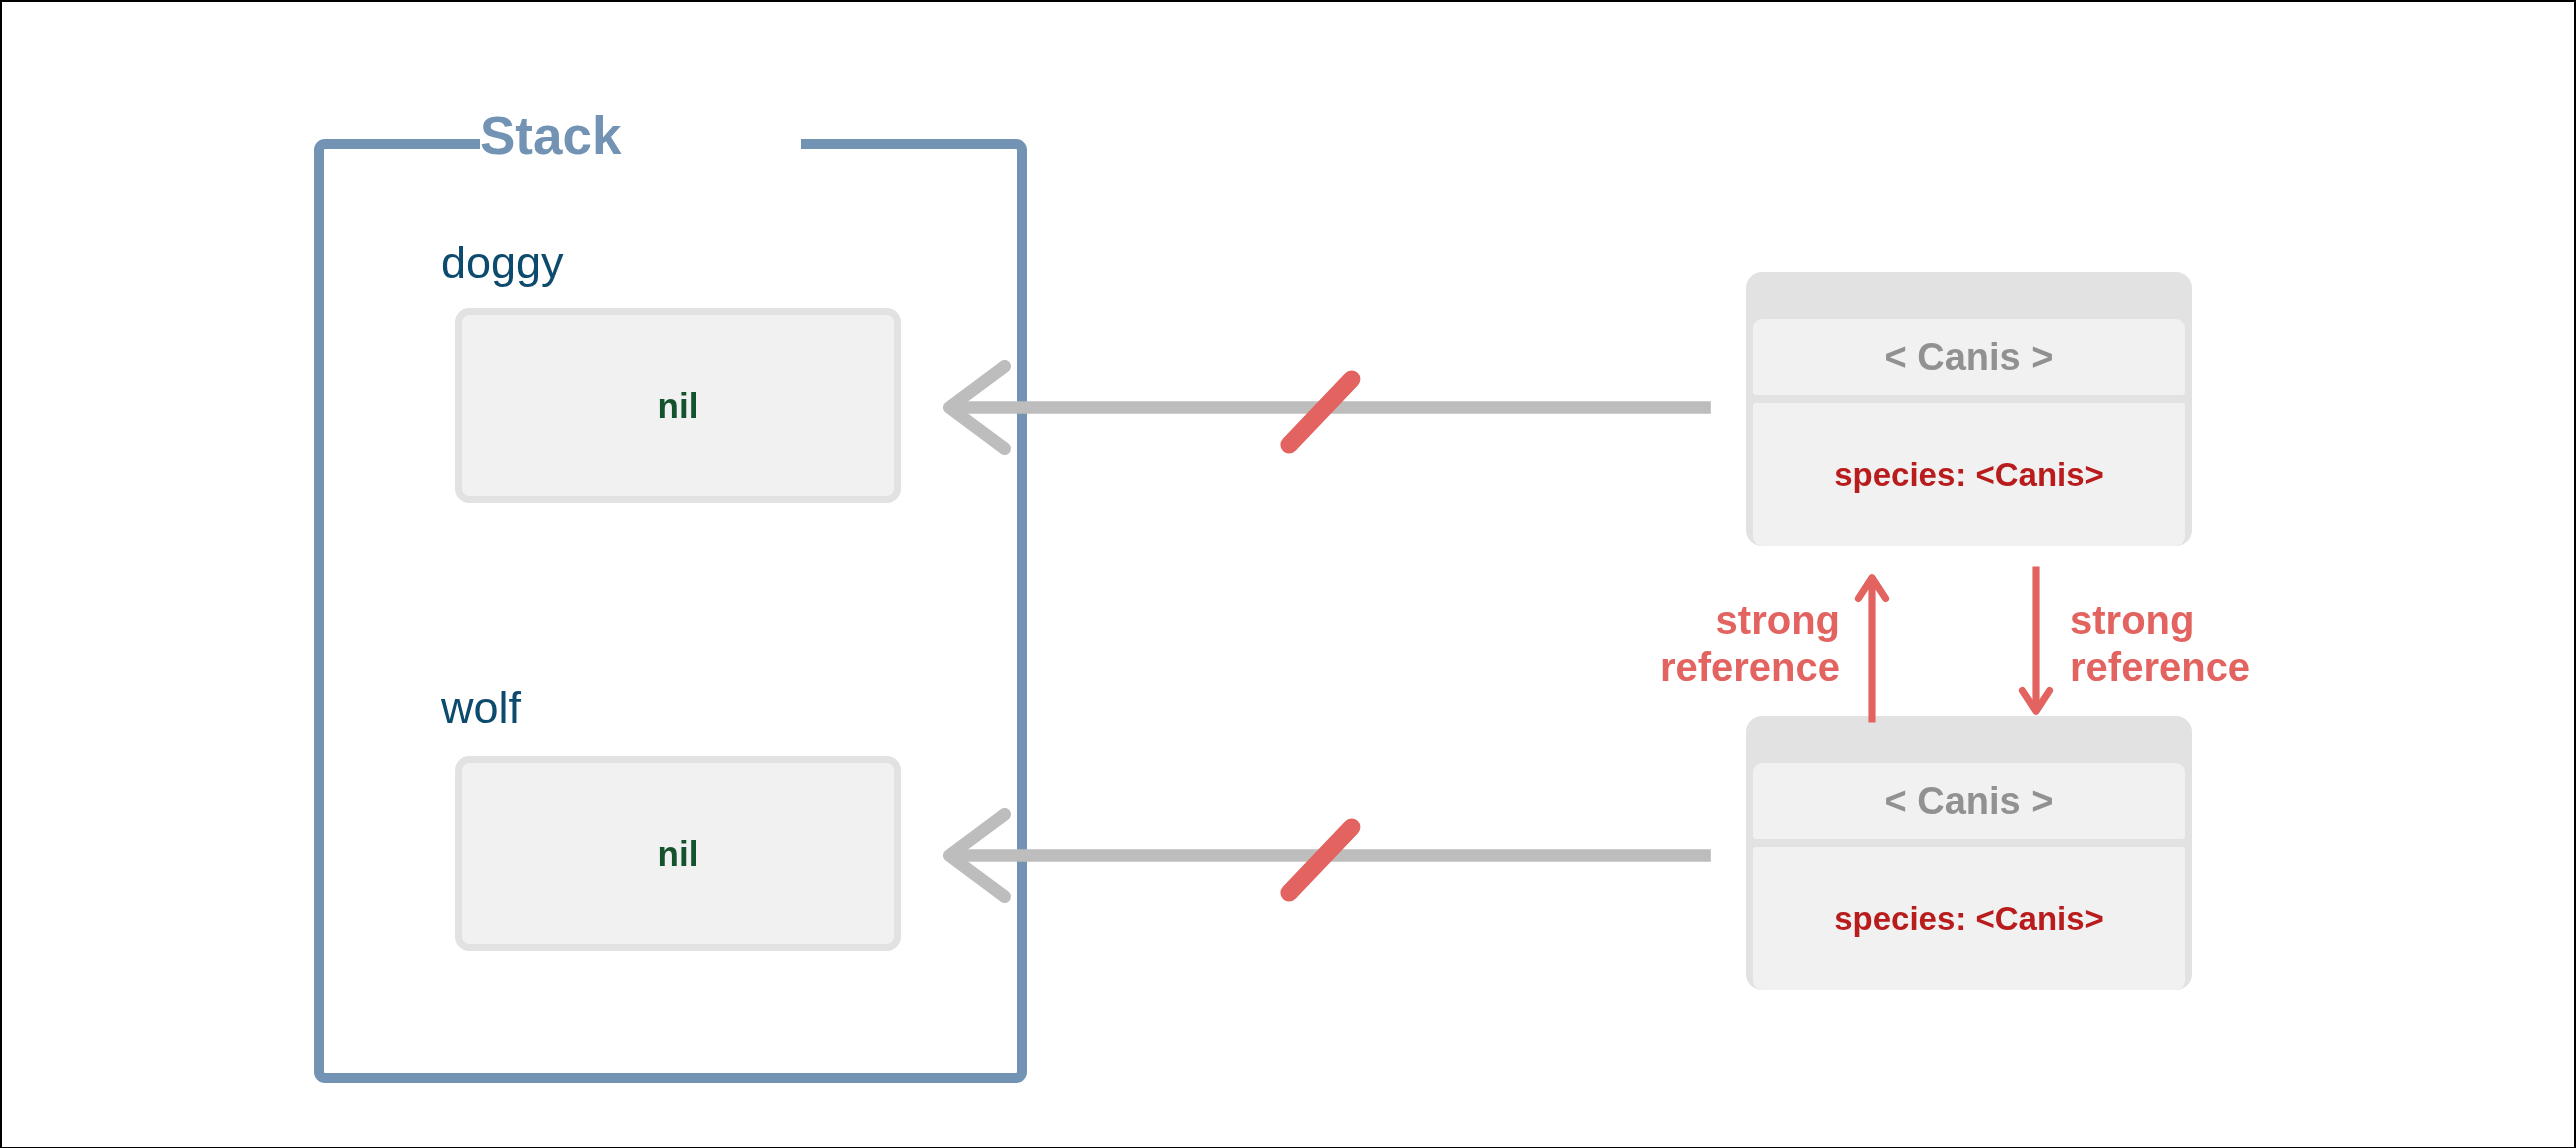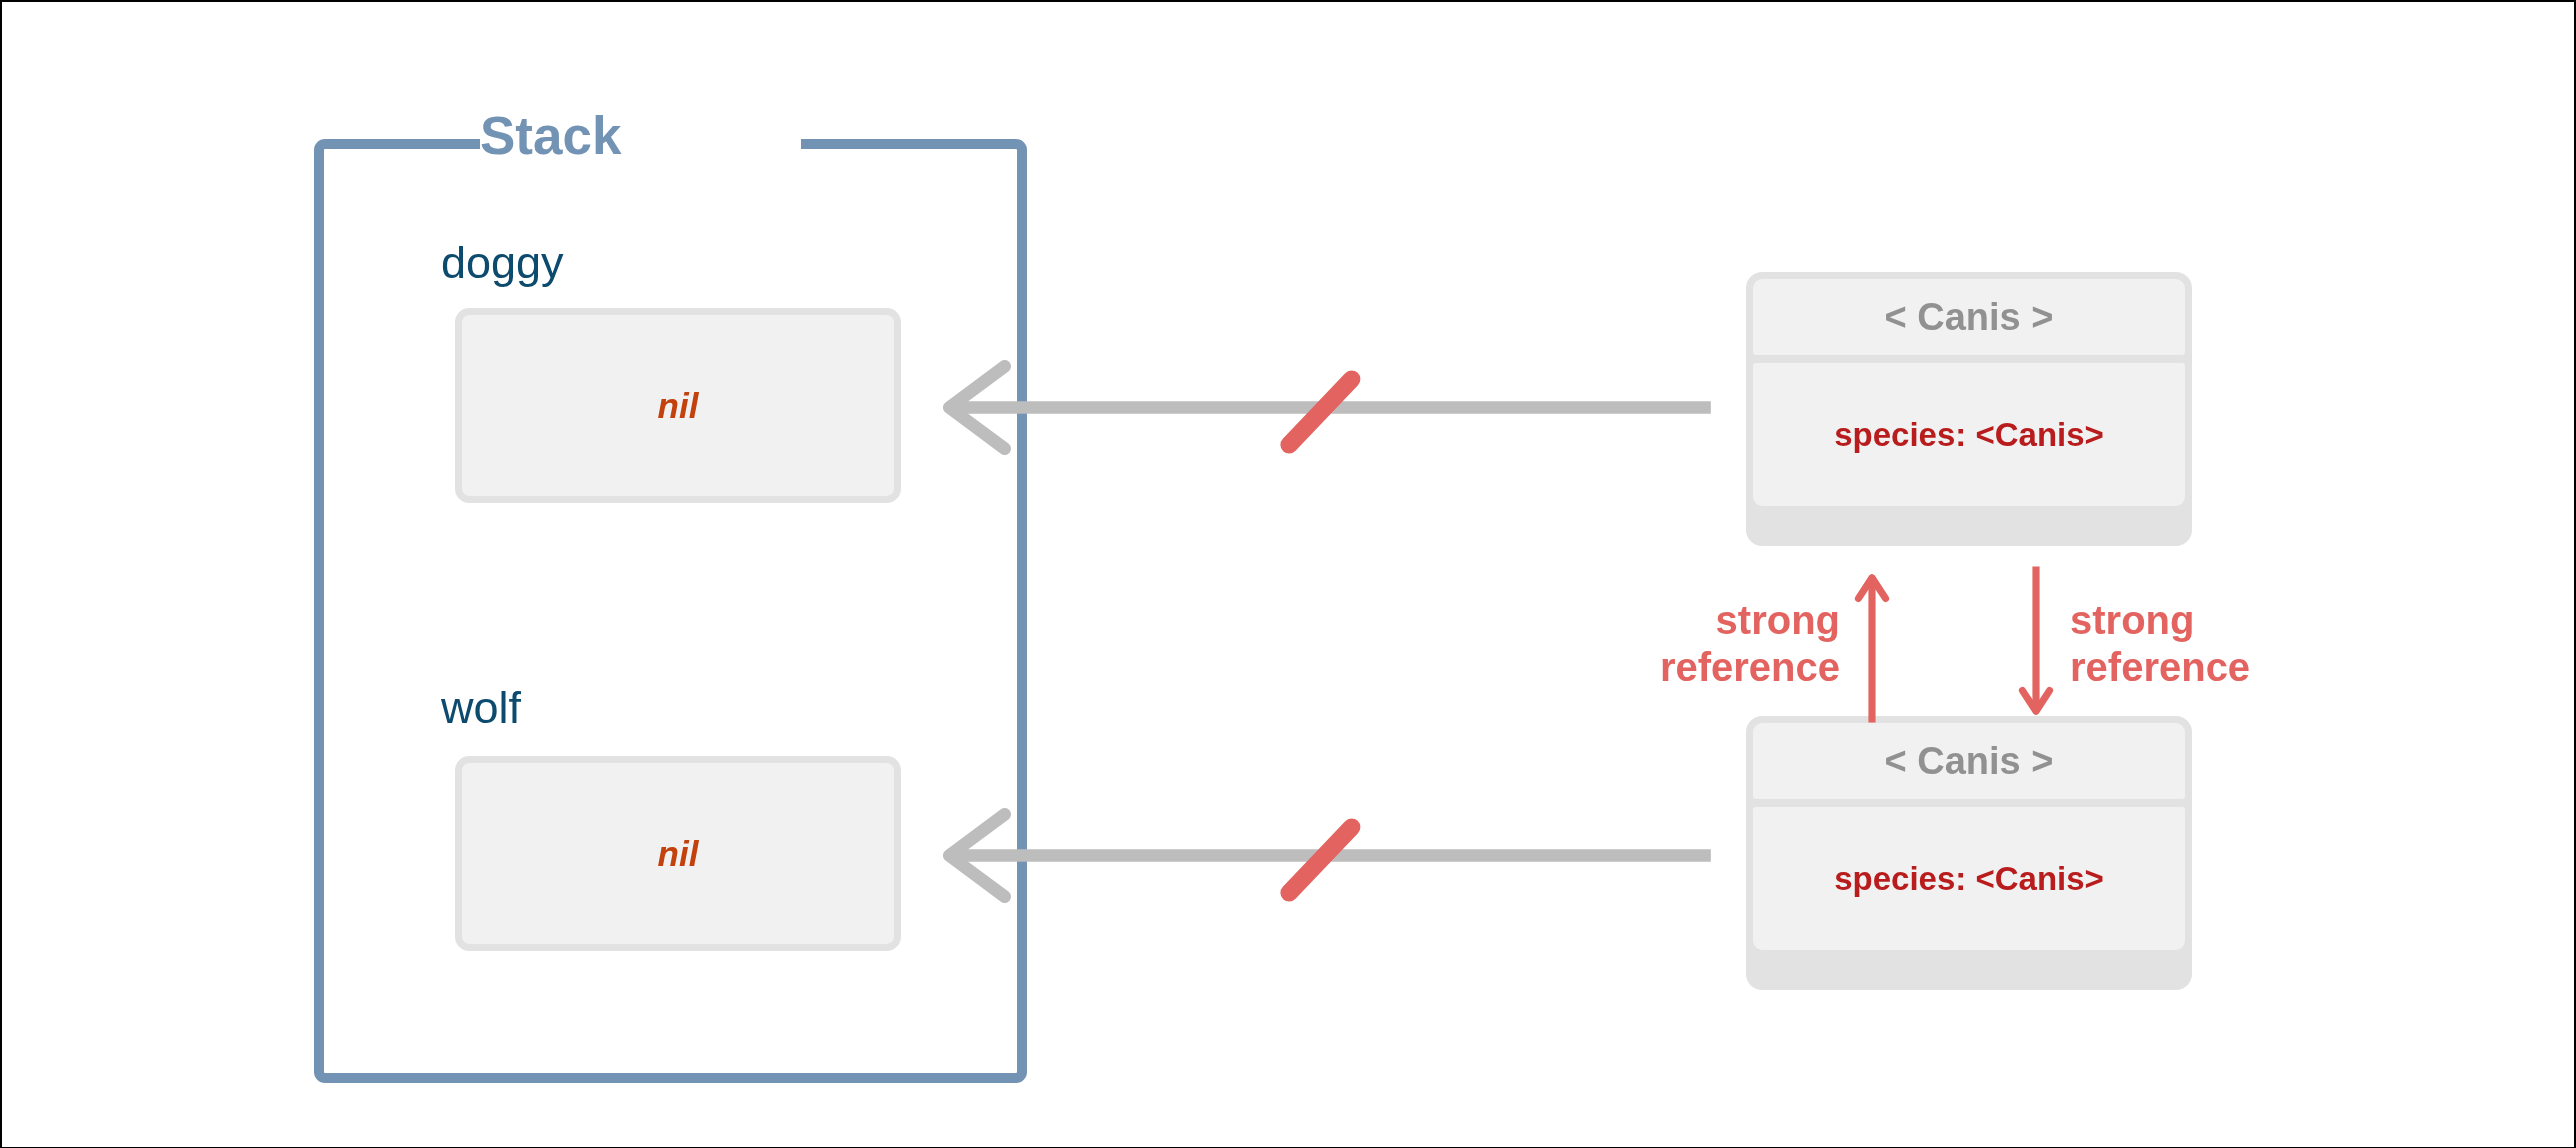--- a/index.html
+++ b/index.html
@@ -77,22 +77,21 @@
     position: absolute;
     box-sizing: border-box;
     background: #f1f1f1;
     border: 7.2px solid #e2e2e2;
     border-radius: 14.3px;
     display: flex;
     align-items: center;
     justify-content: center;
     font-size: 35px;
     font-weight: bold;
-    color: #c2410c;
-    font-style: italic;
+    color: #14532d;
   }
 
   
   .obj-box {
     position: absolute;
     box-sizing: border-box;
     background: #e2e2e2;
     border-radius: 16px;
     padding: 7.2px;
   }
@@ -100,20 +99,21 @@
     height: 76px;
     background: #f1f1f1;
     border-radius: 9.5px 9.5px 3.2px 3.2px;
     display: flex;
     align-items: center;
     justify-content: center;
     font-size: 38px;
     font-weight: bold;
     color: #919191;
     white-space: nowrap;
+    margin-top: 40px;
   }
   .obj-body {
     margin-top: 8px;
     height: 143px;
     background: #f1f1f1;
     border-radius: 3.2px 3.2px 9.5px 9.5px;
     display: flex;
     align-items: center;
     justify-content: center;
     font-size: 33px;

